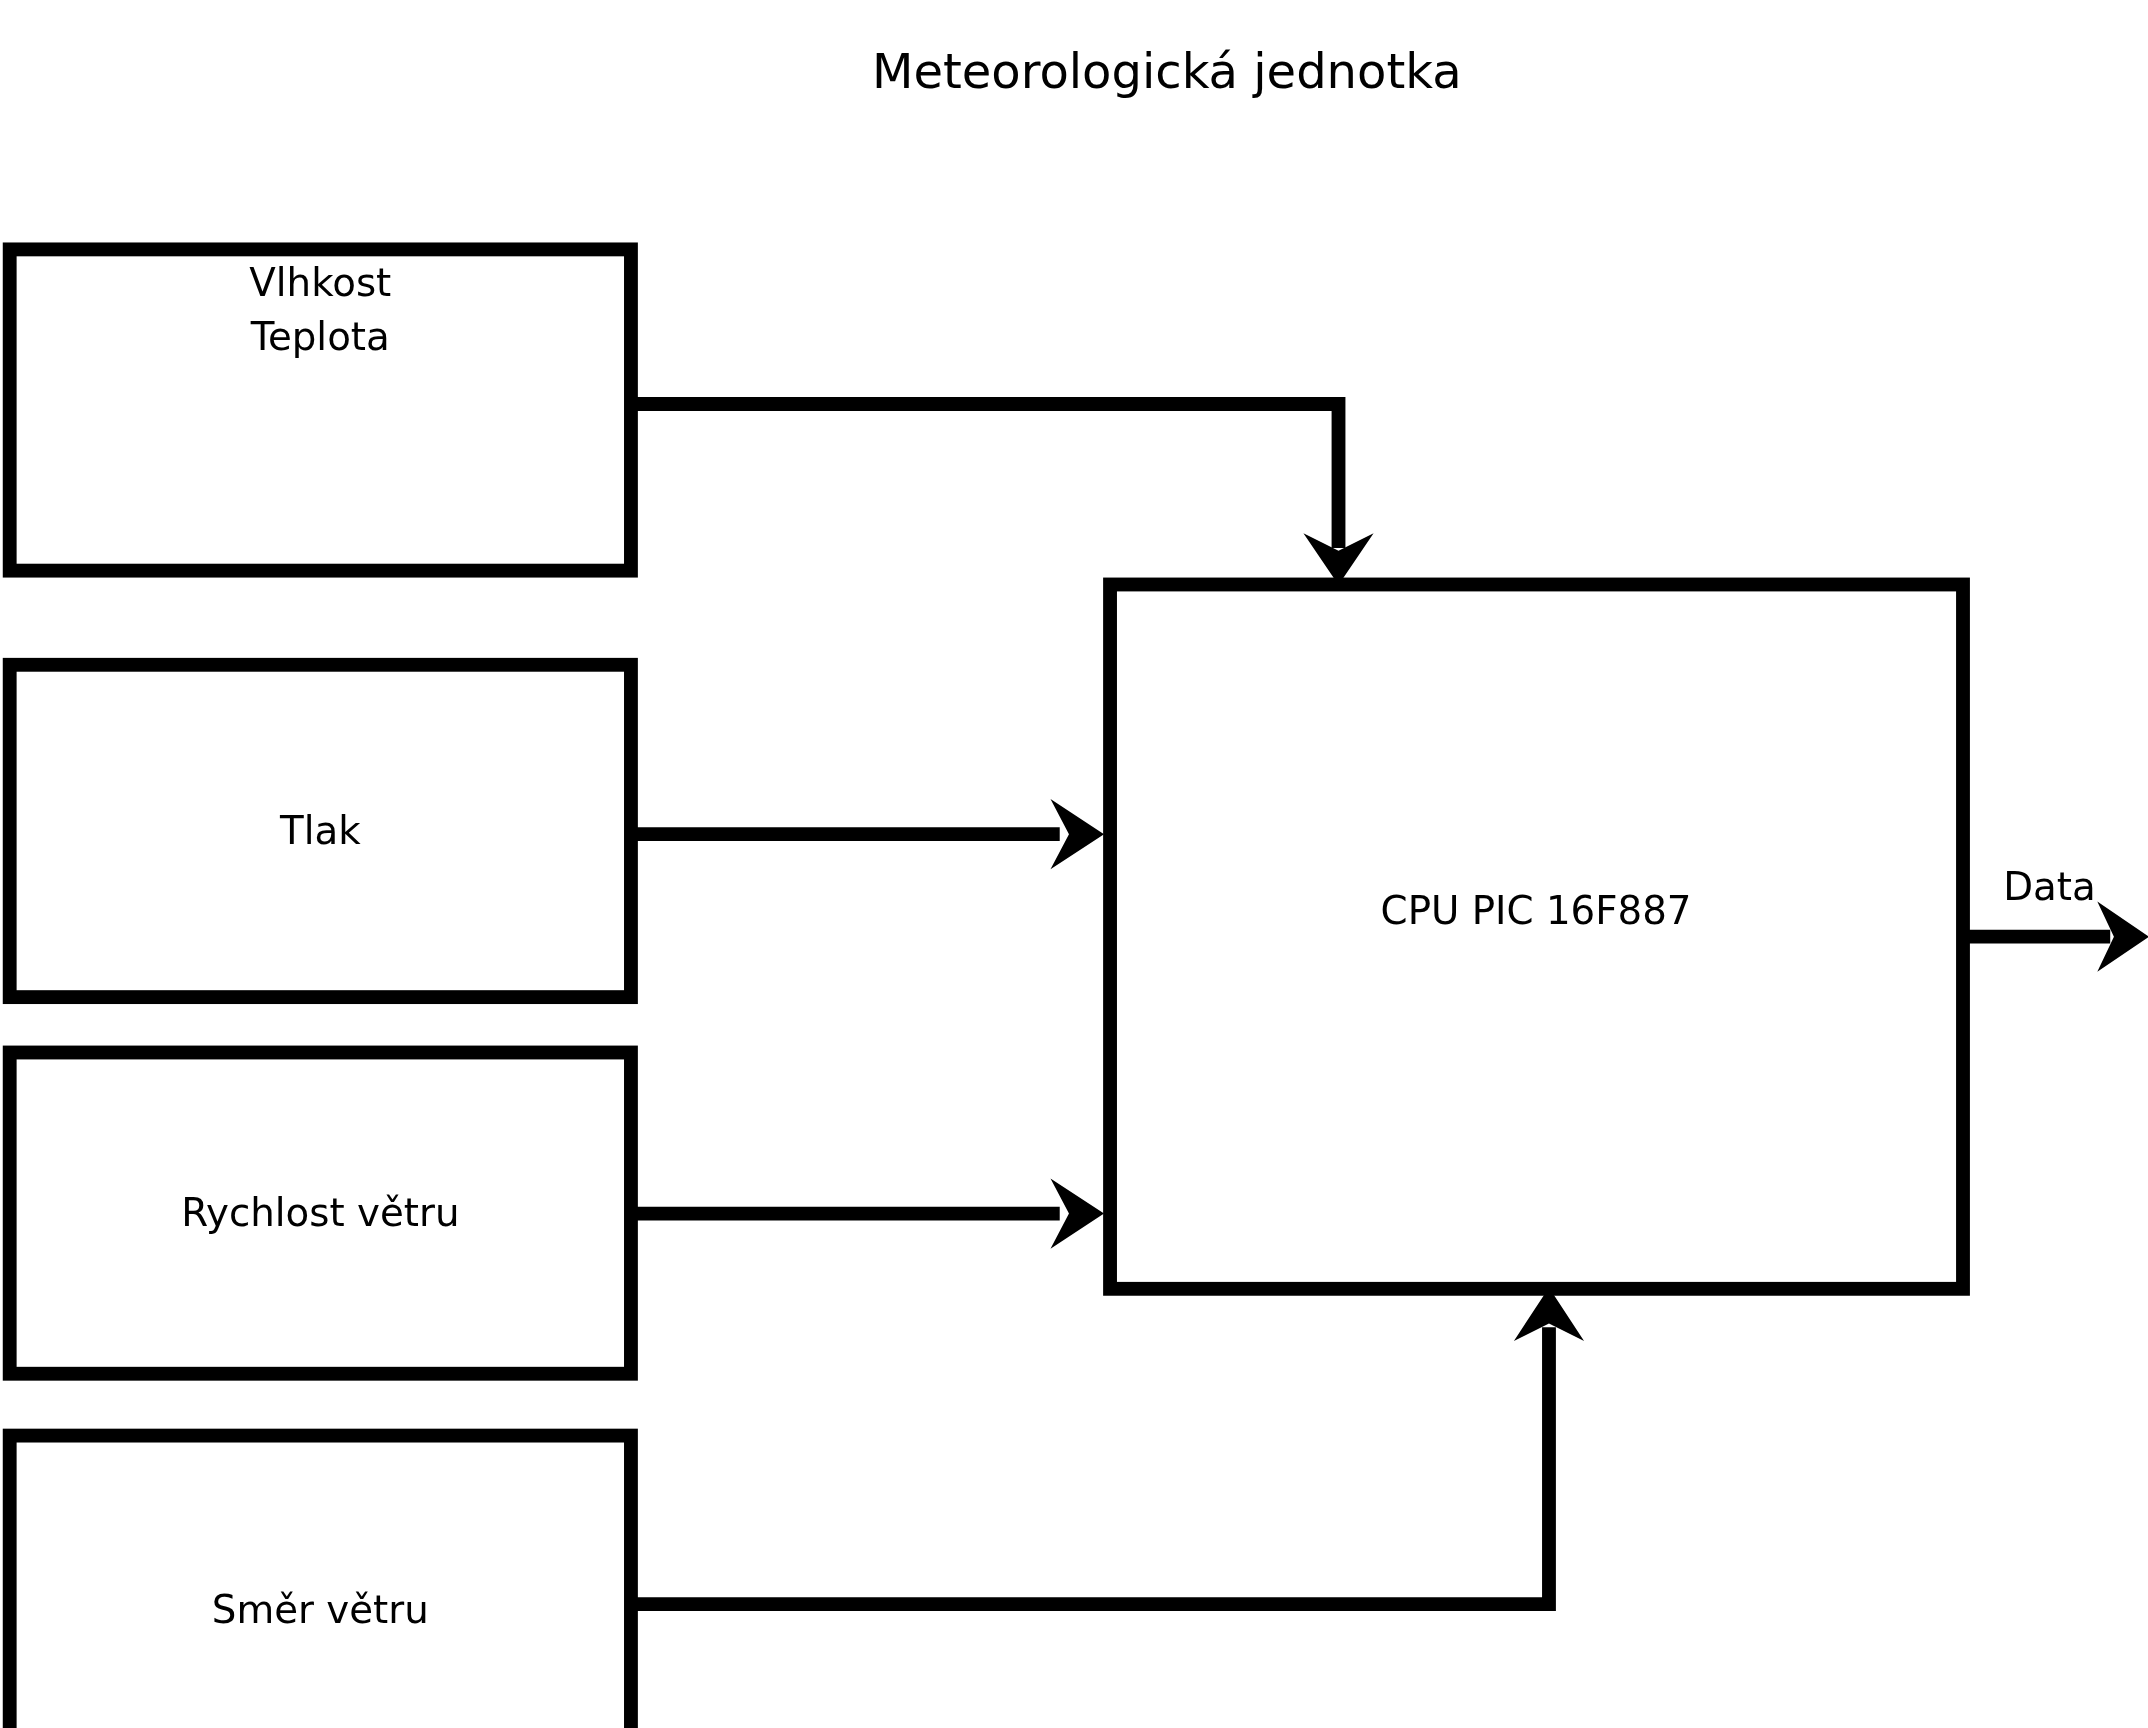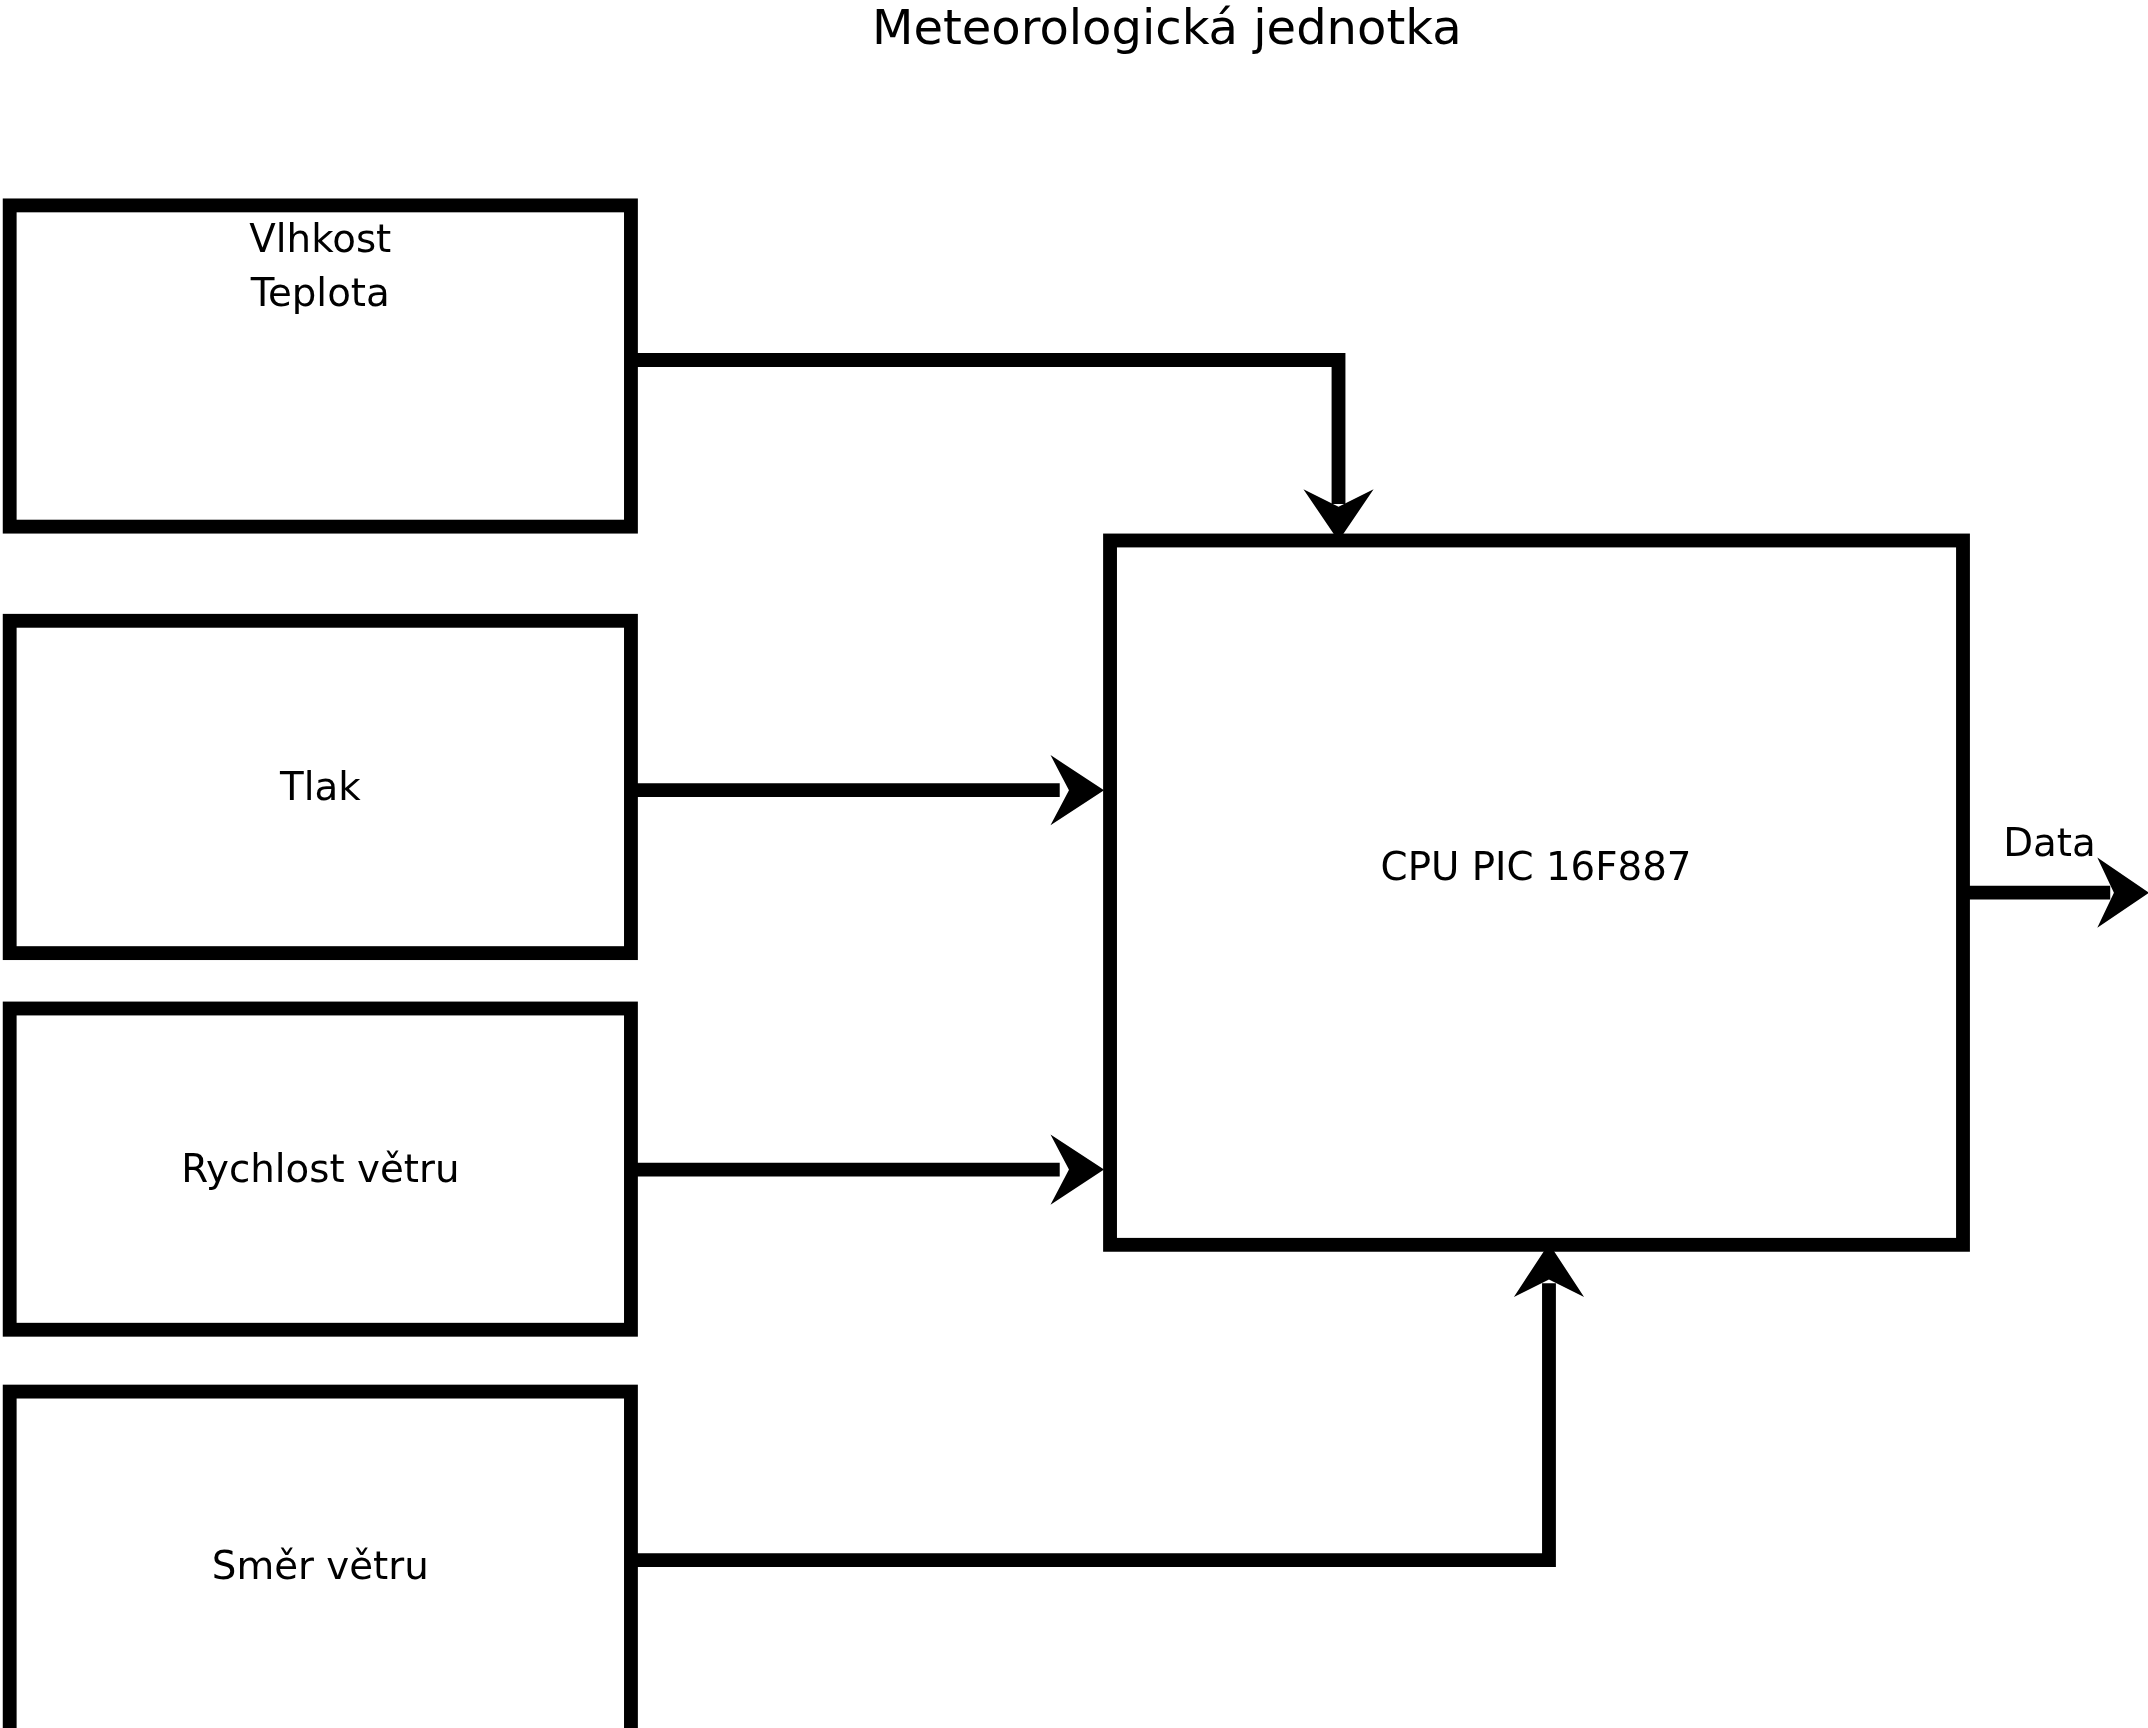--- a/index.html
+++ b/index.html
@@ -11,20 +11,21 @@
     width: 2149px;
     height: 1729px;
     overflow: hidden;
     font-family: "DejaVu Sans", "Liberation Sans", sans-serif;
   }
   #diagram-root {
     position: relative;
     width: 2149px;
     height: 1234px;
     background: #ffffff;
+    margin-top: 44px;
   }
   svg.canvas {
     position: absolute;
     top: 0;
     left: 0;
     width: 2149px;
     height: 1729px;
     display: block;
   }
   .blk-rect {

